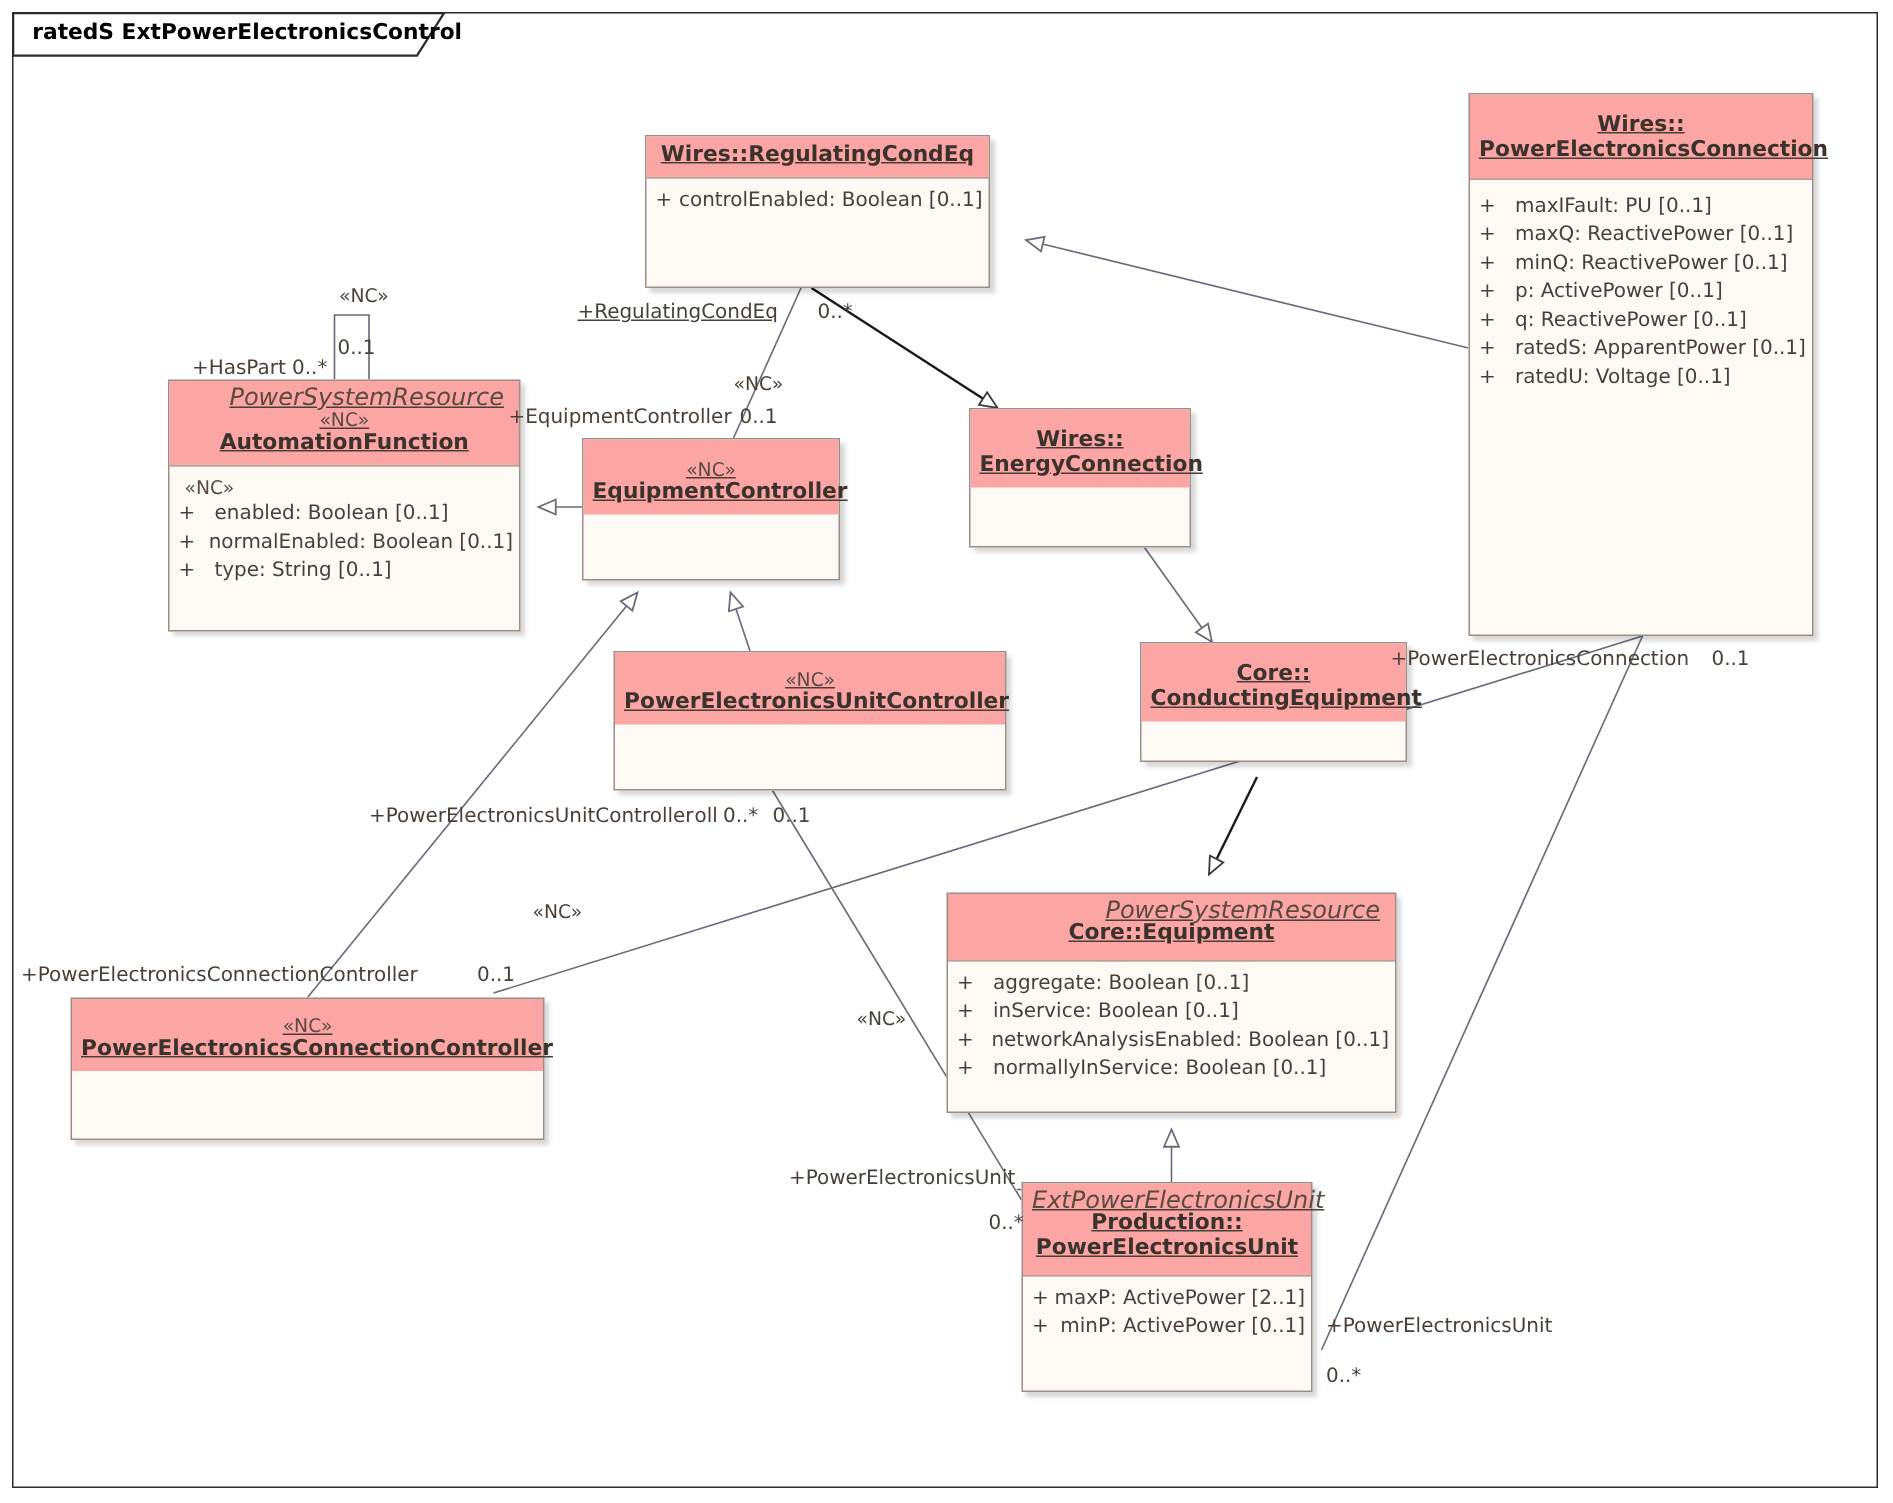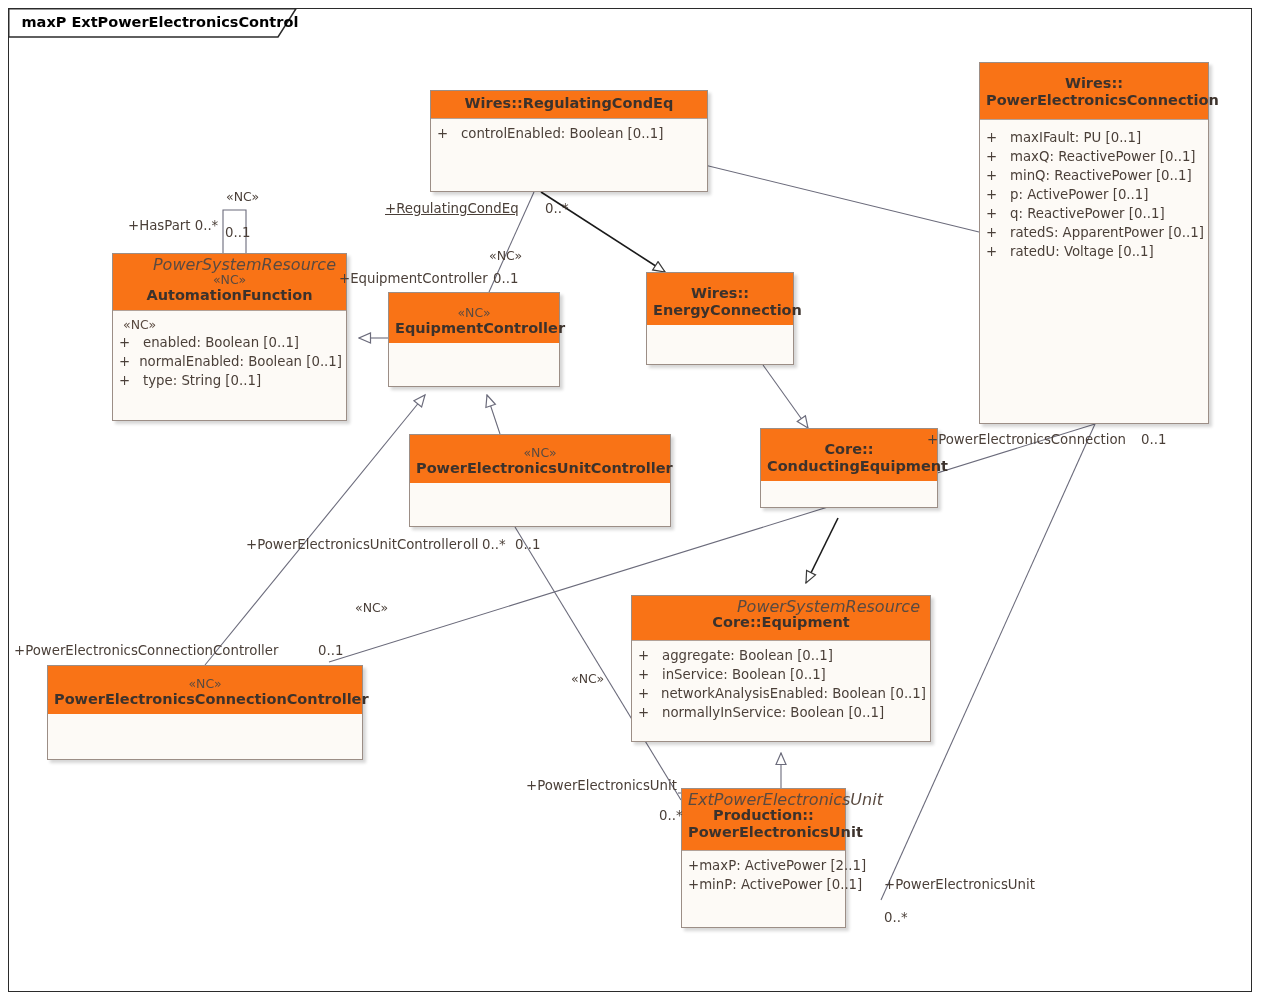--- a/index.html
+++ b/index.html
@@ -20,24 +20,25 @@
   #tab-shape{position:absolute;left:8px;top:8px;}
   svg.edges{position:absolute;left:0;top:0;width:1262px;height:1002px;pointer-events:none;}
 
   .cls{
     position:absolute;box-sizing:border-box;
     border:1px solid #9c8e86;
     background:#fdfaf6;
     box-shadow:3px 3px 3px rgba(0,0,0,0.16);
   }
   .cls .head{
-    background:#f97316;
+    background:#fca5a5;
     border-bottom:1px solid #b3a298;
     padding:4px 6px 6px 6px;
     text-align:center;
+    text-decoration:underline;
   }
   .cls .head.noline{border-bottom:none;}
   .cls .ital{
     font-style:italic;font-size:16px;color:#5a4a40;
     text-align:right;padding-right:4px;line-height:15px;
   }
   .cls .ital.ctr{text-align:center;padding-right:0;}
   .cls .stereo{font-size:12.5px;color:#5a4a40;line-height:15px;}
   .cls .name{font-weight:bold;font-size:14.5px;color:#3c322c;line-height:17px;}
   .cls .attrs{padding:5px 4px 5px 6px;}
@@ -55,21 +56,21 @@
   .lbl.st{font-size:12.5px;}
 </style>
 </head>
 <body>
 
 <div id="frame"></div>
 
 <svg id="tab-shape" width="300" height="30">
   <path d="M0.75,29 L0.75,0.75 L288,0.75 L270,29 Z" fill="#ffffff" stroke="#2b2b2b" stroke-width="1.5"></path>
 </svg>
-<div id="frame-tab-inner">maxP ExtPowerElectronicsControl</div>
+<div id="frame-tab-inner">ratedS ExtPowerElectronicsControl</div>
 
 <svg class="edges">
   <defs>
     <marker id="hollowtri" markerWidth="14" markerHeight="14" refX="12.5" refY="6" orient="auto" markerUnits="userSpaceOnUse">
       <path d="M1,1 L12.5,6 L1,11 z" fill="#ffffff" stroke="#3a3a3a" stroke-width="1.2"></path>
     </marker>
     <marker id="hollowtri2" markerWidth="14" markerHeight="14" refX="12.5" refY="6" orient="auto" markerUnits="userSpaceOnUse">
       <path d="M1,1 L12.5,6 L1,11 z" fill="#ffffff" stroke="#6b6b7b" stroke-width="1.2"></path>
     </marker>
   </defs>
@@ -96,21 +97,21 @@
 
   <path d="M515,527 L681,800" fill="none" stroke="#6b6b7b" stroke-width="1.1"></path>
 
   <path d="M329,662 L1095,424" fill="none" stroke="#6b6b7b" stroke-width="1.1" stroke-dasharray="0"></path>
 
   <path d="M1095,424 L881,900" fill="none" stroke="#6b6b7b" stroke-width="1.1"></path>
 
   <path d="M678,793 L681,793" fill="none" stroke="#6b6b7b" stroke-width="1.1"></path>
 </svg>
 
-<div class="cls" style="left:430px;top:90px;width:278px;height:102px;">
+<div class="cls" style="left:430px;top:90px;width:230px;height:102px;">
   <div class="head">
     <div class="name">Wires::RegulatingCondEq</div>
   </div>
   <div class="attrs">
     <div class="attr">
       <span class="vis">+</span>
 
       <span>controlEnabled: Boolean [0..1]</span>
     </div>
   </div>
@@ -229,40 +230,40 @@
         <span class="vis">+</span>
         <span>networkAnalysisEnabled: Boolean [0..1]</span>
       </div>
     <div class="attr">
         <span class="vis">+</span>
         <span>normallyInService: Boolean [0..1]</span>
       </div>
   </div>
 </div>
 
-<div class="cls" style="left:681px;top:788px;width:165px;height:140px;">
+<div class="cls" style="left:681px;top:788px;width:194px;height:140px;">
   <div class="head" style="padding-top:3px;">
     <div class="ital ctr">ExtPowerElectronicsUnit</div>
     <div class="name">Production::</div>
     <div class="name" style="padding-bottom:3px;">PowerElectronicsUnit</div>
   </div>
   <div class="attrs">
     <div class="attr">
         <span class="vis">+</span>
         <span>maxP: ActivePower [2..1]</span>
       </div>
     <div class="attr">
         <span class="vis">+</span>
         <span>minP: ActivePower [0..1]</span>
       </div>
   </div>
 </div>
 
 <div class="lbl st" style="left:226px;top:189px;">«NC»</div>
-<div class="lbl" style="left:128px;top:218px;text-align:right;">+HasPart 0..*</div>
+<div class="lbl" style="left:128px;top:238px;text-align:right;">+HasPart 0..*</div>
 <div class="lbl" style="left:225px;top:225px;">0..1</div>
 
 <div class="lbl" style="left:385px;top:201px;text-decoration:underline;">+RegulatingCondEq</div>
 <div class="lbl" style="left:545px;top:201px;">0..*</div>
 
 <div class="lbl st" style="left:489px;top:248px;">«NC»</div>
 <div class="lbl" style="left:339px;top:271px;">+EquipmentController</div>
 <div class="lbl" style="left:493px;top:271px;">0..1</div>
 
 <div class="lbl" style="left:246px;top:537px;">+PowerElectronicsUnitController</div>

